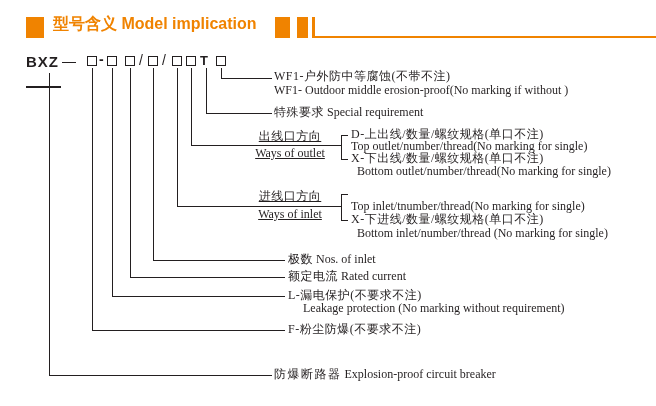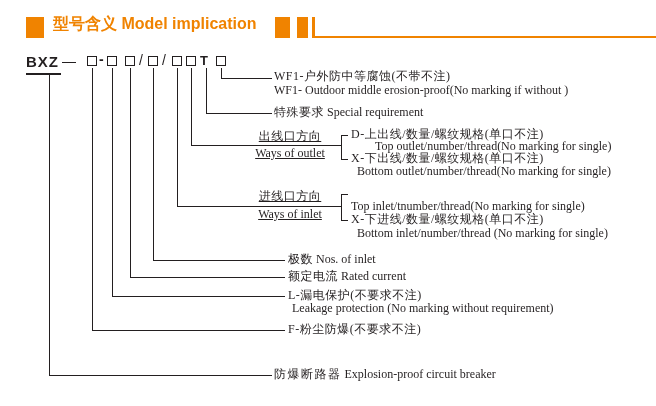--- a/index.html
+++ b/index.html
@@ -12,21 +12,21 @@
   .zh{letter-spacing:0.5px;}
   .conn{position:absolute;border-left:1px solid #231F20;border-bottom:1px solid #231F20;}
   .bracket{position:absolute;border-left:1px solid #231F20;border-top:1px solid #231F20;border-bottom:1px solid #231F20;}
   .deco{position:absolute;background:#F08300;}
   .title{
     position:absolute;left:53px;top:14px;font-family:"Liberation Sans","DejaVu Sans",sans-serif;
     font-weight:bold;font-size:16px;color:#F08300;white-space:nowrap;
   }
   .model-prefix{
     position:absolute;left:26px;top:53px;font-family:"Liberation Sans","DejaVu Sans",sans-serif;
-    font-weight:bold;font-size:15px;letter-spacing:1px;border-bottom:2px solid #231F20;padding:0 2px 3px 0;
+    font-weight:bold;font-size:15px;letter-spacing:1px;border-bottom:2px solid #231F20;padding:0 2px 16px 0;
   }
   .mbox{position:absolute;top:56px;width:10px;height:10px;border:1.5px solid #231F20;box-sizing:border-box;}
   .msym{position:absolute;top:53px;font-family:"Liberation Sans","DejaVu Sans",sans-serif;font-size:14px;line-height:14px;}
   .ctr{text-align:center;width:104px;text-decoration:underline;}
 </style>
 </head>
 <body>
 
 <div class="page">
 
@@ -71,42 +71,42 @@
   <div class="abs txt" style="left:274px;top:84px;">WF1- Outdoor middle erosion-proof(No marking  if without )</div>
 
   <div class="abs txt" style="left:274px;top:106px;">
     <span class="zh">特殊要求</span>
     <span>Special requirement</span>
   </div>
 
   <div class="abs txt zh ctr" style="left:238px;top:130px;">出线口方向</div>
   <div class="abs txt ctr" style="left:238px;top:147px;text-align:center;">Ways of outlet</div>
   <div class="abs txt zh" style="left:351px;top:128px;">D-上出线/数量/螺纹规格(单口不注)</div>
-  <div class="abs txt" style="left:351px;top:140px;margin-left:24px;">Top outlet/number/thread(No marking for single)</div>
+  <div class="abs txt" style="left:351px;top:140px;">Top outlet/number/thread(No marking for single)</div>
   <div class="abs txt zh" style="left:351px;top:152px;">X-下出线/数量/螺纹规格(单口不注)</div>
   <div class="abs txt" style="left:357px;top:165px;">Bottom outlet/number/thread(No marking  for single)</div>
 
   <div class="abs txt zh ctr" style="left:238px;top:190px;">进线口方向</div>
   <div class="abs txt ctr" style="left:238px;top:208px;">Ways of inlet</div>
   <div class="abs txt" style="left:351px;top:200px;">Top inlet/tnumber/thread(No marking for single)</div>
   <div class="abs txt zh" style="left:351px;top:213px;">X-下进线/数量/螺纹规格(单口不注)</div>
   <div class="abs txt" style="left:357px;top:227px;">Bottom inlet/number/thread (No marking for single)</div>
 
   <div class="abs txt" style="left:288px;top:253px;">
     <span class="zh">极数</span>
     <span>Nos. of inlet</span>
   </div>
 
   <div class="abs txt" style="left:288px;top:270px;">
     <span class="zh">额定电流</span>
     <span>Rated current</span>
   </div>
 
   <div class="abs txt zh" style="left:288px;top:289px;">L-漏电保护(不要求不注)</div>
-  <div class="abs txt" style="left:292px;top:302px;font-family:Liberation Serif, serif;">Leakage protection (No marking without requirement)</div>
+  <div class="abs txt" style="left:303px;top:302px;font-family:Liberation Serif, serif;">Leakage protection (No marking without requirement)</div>
 
   <div class="abs txt zh" style="left:288px;top:323px;">F-粉尘防爆(不要求不注)</div>
 
   <div class="abs txt" style="left:274px;top:368px;">
     <span class="zh" style="letter-spacing:1.5px;">防爆断路器</span>
     <span>Explosion-proof circuit breaker</span>
   </div>
 
 </div>
 

